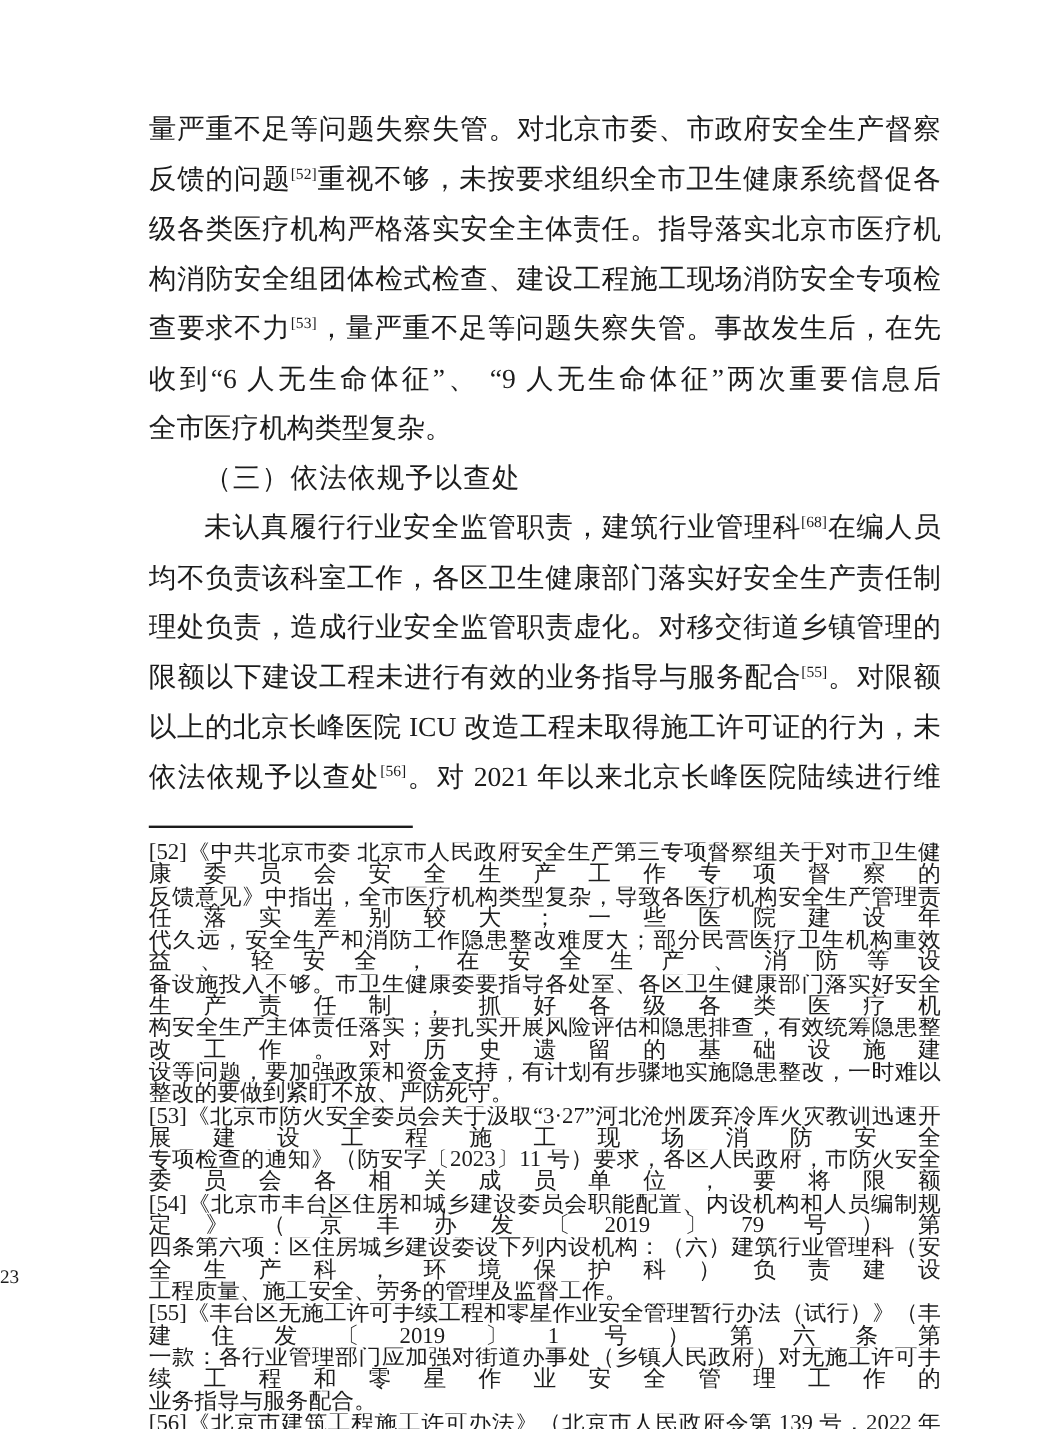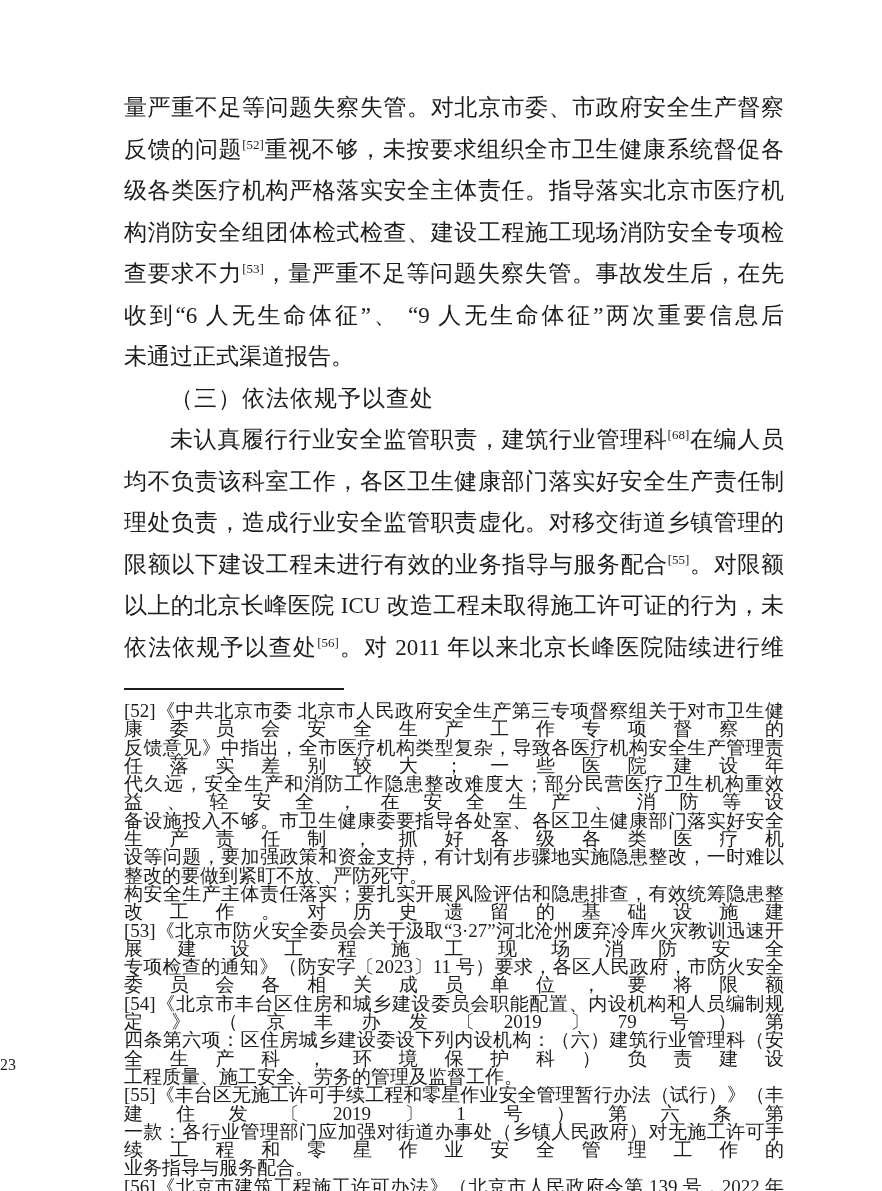--- a/index.html
+++ b/index.html
@@ -78,40 +78,40 @@
 
 <div class="page">
   <div class="content">
     <div id="para1" class="para">
         <div class="bline"><span>量严重不足等问题失察失管。对北京市委、市政府安全生产督察</span></div>
         <div class="bline"><span>反馈的问题</span><span class="sup">[52]</span><span>重视不够，未按要求组织全市卫生健康系统督促各</span></div>
         <div class="bline"><span>级各类医疗机构严格落实安全主体责任。指导落实北京市医疗机</span></div>
         <div class="bline"><span>构消防安全组团体检式检查、建设工程施工现场消防安全专项检</span></div>
         <div class="bline"><span>查要求不力</span><span class="sup">[53]</span><span>，量严重不足等问题失察失管。事故发生后，在先后</span></div>
         <div class="bline"><span>收到“6 人无生命体征”、 “9 人无生命体征”两次重要信息后</span></div>
-        <div class="bline line-end"><span>未通过正式渠道报告。</span></div>
+        <div class="bline line-end"><span>全市医疗机构类型复杂。</span></div>
       </div>
     <div class="section-heading">（三）依法依规予以查处</div>
     <div id="para2" class="para">
         <div class="bline line-indent"><span>未认真履行行业安全监管职责，建筑行业管理科</span><span class="sup">[68]</span><span>在编人员</span></div>
         <div class="bline"><span>均不负责该科室工作，各区卫生健康部门落实好安全生产责任制</span></div>
         <div class="bline"><span>理处负责，造成行业安全监管职责虚化。对移交街道乡镇管理的</span></div>
         <div class="bline"><span>限额以下建设工程未进行有效的业务指导与服务配合</span><span class="sup">[55]</span><span>。对限额</span></div>
         <div class="bline"><span>以上的北京长峰医院 ICU 改造工程未取得施工许可证的行为，未</span></div>
-        <div class="bline"><span>依法依规予以查处</span><span class="sup">[56]</span><span>。对 2011 年以来北京长峰医院陆续进行维</span></div>
+        <div class="bline"><span>依法依规予以查处</span><span class="sup">[56]</span><span>。对 2021 年以来北京长峰医院陆续进行维</span></div>
       </div>
     <div class="fn-sep"></div>
     <div id="footnotes">
         <div>
           <div class="fn-line"><span>[52]《中共北京市委 北京市人民政府安全生产第三专项督察组关于对市卫生健康委员会安全生产工作专项督察的</span></div>
           <div class="fn-line"><span>反馈意见》中指出，全市医疗机构类型复杂，导致各医疗机构安全生产管理责任落实差别较大；一些医院建设年</span></div>
           <div class="fn-line"><span>代久远，安全生产和消防工作隐患整改难度大；部分民营医疗卫生机构重效益、轻安全，在安全生产、消防等设</span></div>
           <div class="fn-line"><span>备设施投入不够。市卫生健康委要指导各处室、各区卫生健康部门落实好安全生产责任制，抓好各级各类医疗机</span></div>
+          <div class="fn-line"><span>构安全生产主体责任落实；要扎实开展风险评估和隐患排查，有效统筹隐患整改工作。对历史遗留的基础设施建</span></div>
           <div class="fn-line line-end"><span>设等问题，要加强政策和资金支持，有计划有步骤地实施隐患整改，一时难以整改的要做到紧盯不放、严防死守。</span></div>
-          <div class="fn-line"><span>构安全生产主体责任落实；要扎实开展风险评估和隐患排查，有效统筹隐患整改工作。对历史遗留的基础设施建</span></div>
         </div>
         <div>
           <div class="fn-line"><span>[53]《北京市防火安全委员会关于汲取“3·27”河北沧州废弃冷库火灾教训迅速开展建设工程施工现场消防安全</span></div>
           <div class="fn-line"><span>专项检查的通知》（防安字〔2023〕11 号）要求，各区人民政府，市防火安全委员会各相关成员单位，要将限额</span></div>
         </div>
         <div>
           <div class="fn-line"><span>[54]《北京市丰台区住房和城乡建设委员会职能配置、内设机构和人员编制规定》（京丰办发〔2019〕79 号）第</span></div>
           <div class="fn-line"><span>四条第六项：区住房城乡建设委设下列内设机构：（六）建筑行业管理科（安全生产科，环境保护科）负责建设</span></div>
           <div class="fn-line line-end"><span>工程质量、施工安全、劳务的管理及监督工作。</span></div>
         </div>

